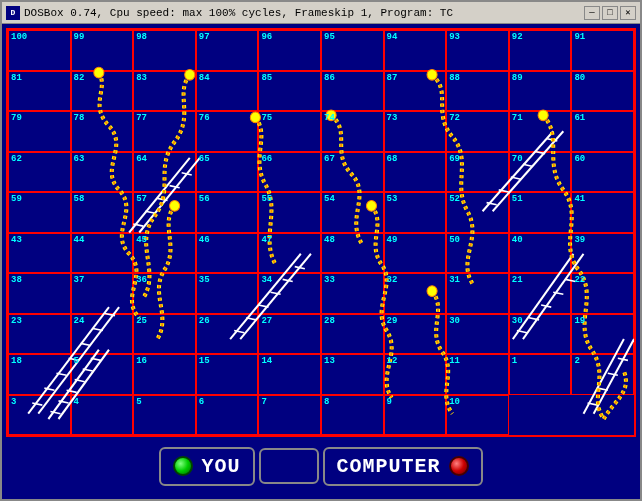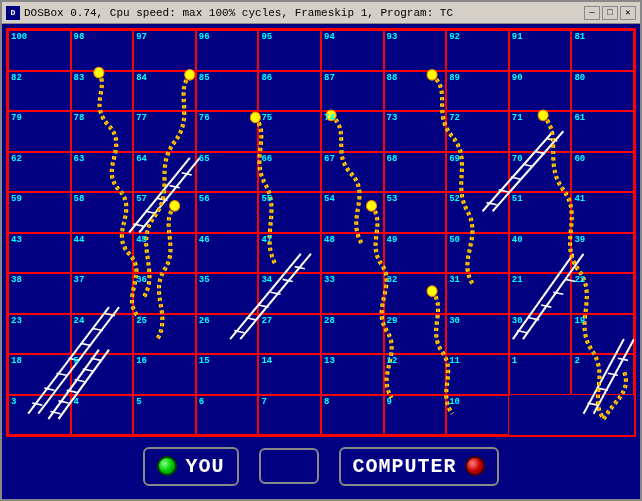--- a/index.html
+++ b/index.html
@@ -108,21 +108,21 @@
       font-weight: bold;
       z-index: 2;
     }
 
     
     .controls {
       height: 58px;
       display: flex;
       align-items: center;
       justify-content: center;
-      gap: 20px;
+      gap: 4px;
       flex-shrink: 0;
       padding: 4px 0;
     }
 
     .player-box {
       border: 2px solid #888;
       border-radius: 6px;
       padding: 6px 12px;
       display: flex;
       align-items: center;
@@ -192,20 +192,23 @@
     </div>
   </div>
 
   <div class="content">
     <div class="board-container">
       <div class="board" id="game-board">
       <div class="cell">
             <span class="cell-number">100</span>
           </div>
           <div class="cell">
+            <span class="cell-number">99</span>
+          </div>
+          <div class="cell">
             <span class="cell-number">98</span>
           </div>
           <div class="cell">
             <span class="cell-number">97</span>
           </div>
           <div class="cell">
             <span class="cell-number">96</span>
           </div>
           <div class="cell">
             <span class="cell-number">95</span>
@@ -241,23 +244,20 @@
             <span class="cell-number">86</span>
           </div>
           <div class="cell">
             <span class="cell-number">87</span>
           </div>
           <div class="cell">
             <span class="cell-number">88</span>
           </div>
           <div class="cell">
             <span class="cell-number">89</span>
-          </div>
-          <div class="cell">
-            <span class="cell-number">90</span>
           </div>
           <div class="cell">
             <span class="cell-number">80</span>
           </div>
           <div class="cell">
             <span class="cell-number">79</span>
           </div>
           <div class="cell">
             <span class="cell-number">78</span>
           </div>

